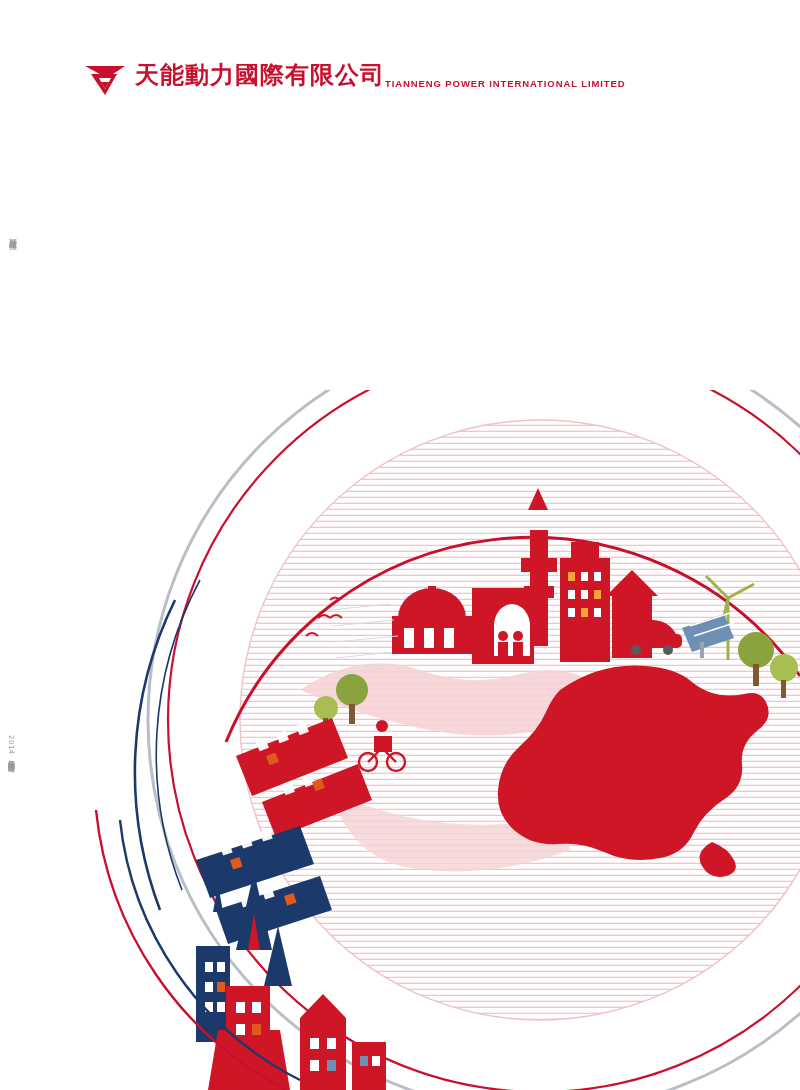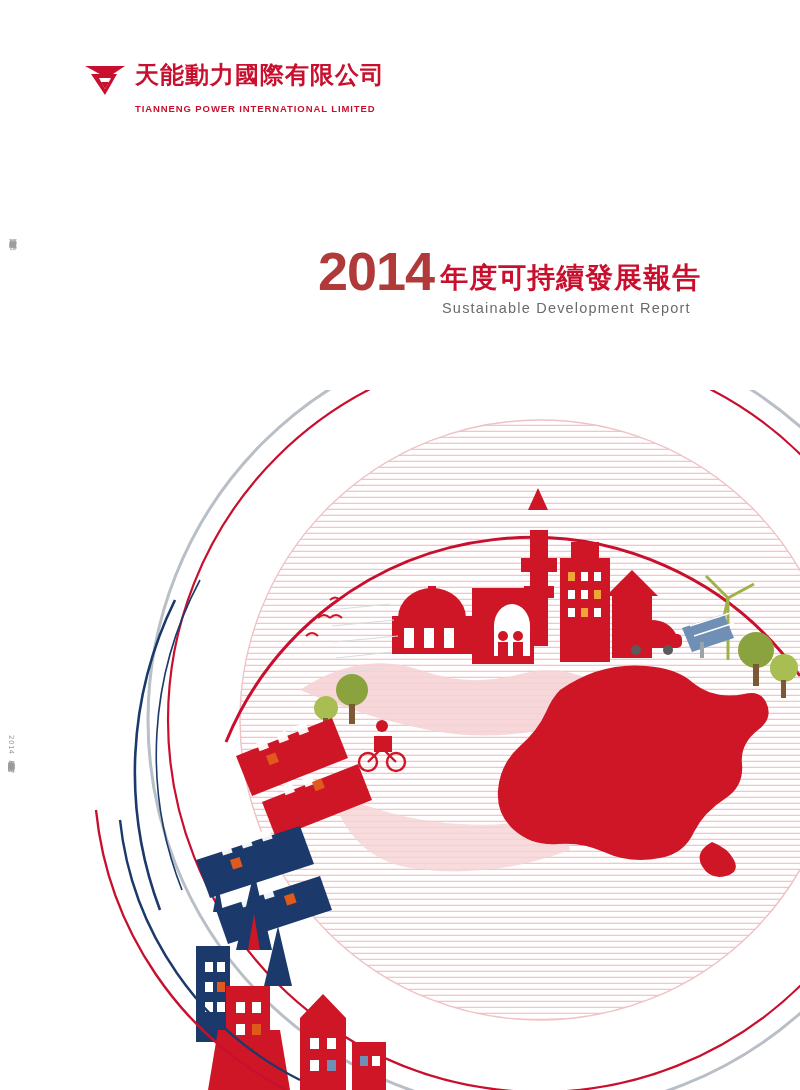--- a/index.html
+++ b/index.html
@@ -32,21 +32,21 @@
     gap: 8px;
   }
   .logo-mark {
     width: 44px;
     height: 40px;
     position: relative;
     flex: none;
   }
   .logo-text {
     display: flex;
-    flex-direction: column;
+    flex-direction: row;
     justify-content: flex-start;
     padding-top: 1px;
   }
   .logo-cn {
     font-family: "DejaVu Sans", sans-serif;
     font-size: 24px;
     font-weight: bold;
     color: #c8102e;
     letter-spacing: 1px;
     line-height: 1.05;
@@ -139,27 +139,20 @@
         <path d="M16 16 L28 16 L22 27 Z" fill="#ffffff"></path>
         <path d="M18 20 L26 20 L22 27 Z" fill="#c8102e"></path>
       </svg>
     </span>
     <span class="logo-text">
       <span class="logo-cn">天能動力國際有限公司</span>
       <span class="logo-en">TIANNENG POWER INTERNATIONAL LIMITED</span>
     </span>
   </div>
 
-  <div class="title-block">
-    <div class="title-row">
-      <span class="title-year">2014</span>
-      <span class="title-cn">年度可持續發展報告</span>
-    </div>
-    <div class="title-en">Sustainable Development Report</div>
-  </div>
 
   <div class="spine-text spine-1">可持續發展報告</div>
   <div class="spine-text spine-2">2014年度天能動力國際有限公司</div>
 
   <div class="art">
     <svg width="800" height="700" viewBox="0 0 800 700" aria-hidden="true">
       <defs>
         <clipPath id="globeClip">
           <circle cx="540" cy="330" r="300"></circle>
         </clipPath>

